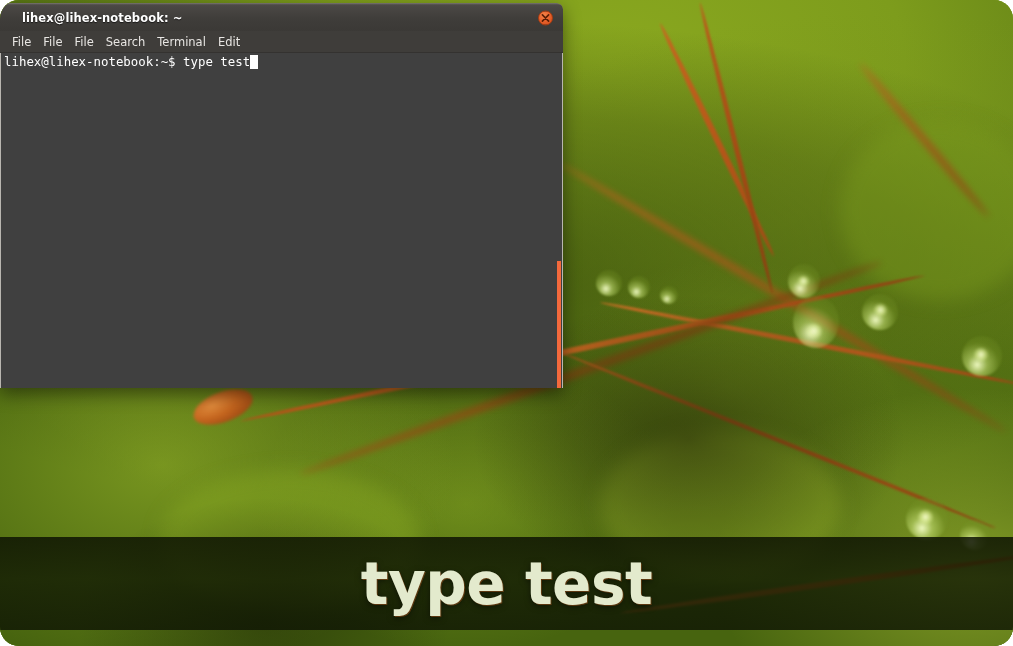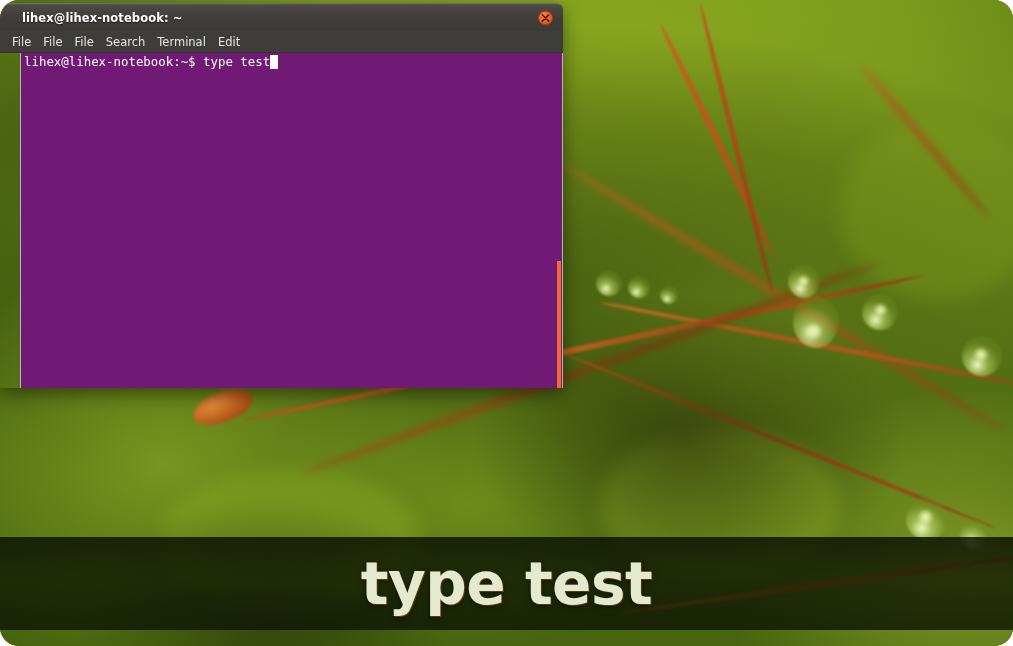--- a/index.html
+++ b/index.html
@@ -137,27 +137,26 @@
     font-size: 11.5px;
     padding: 0 6px;
     line-height: 22px;
     cursor: default;
     white-space: nowrap;
   }
 
   #terminal-body {
     position: relative;
     height: 337px;
-    background: #701a75;
+    background: #404040;
     border-left: 1px solid #b9b6b0;
     border-right: 1px solid #b9b6b0;
     border-bottom: 1px solid #b9b6b0;
     padding: 1px 0 0 1px;
     overflow: hidden;
-    margin-left: 20px;
   }
   #terminal-line {
     font-family: "DejaVu Sans Mono", "Liberation Mono", monospace;
     font-size: 12.4px;
     line-height: 15px;
     color: #ffffff;
     white-space: pre;
     padding-left: 2px;
     display: flex;
     align-items: center;

